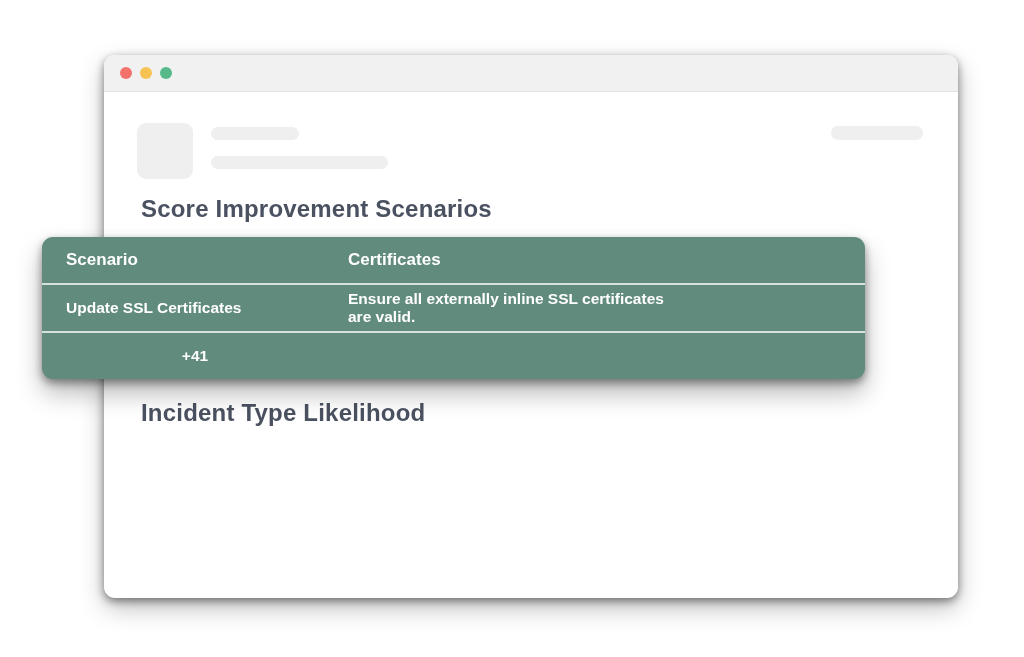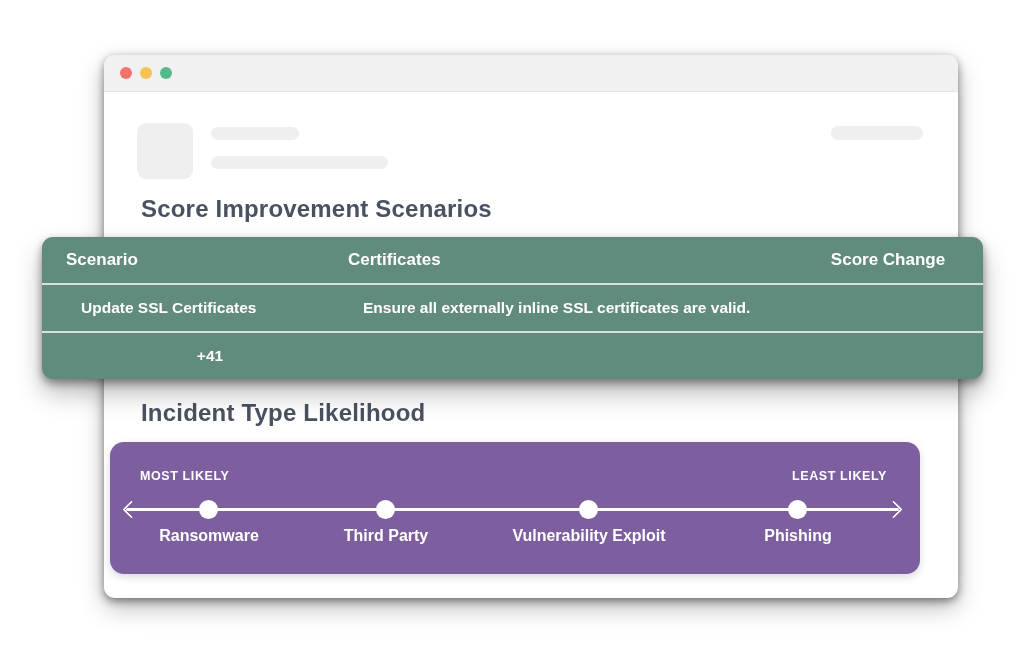--- a/index.html
+++ b/index.html
@@ -57,35 +57,35 @@
     color: #4a5160;
     letter-spacing: 0.2px;
   }
   .title-scenarios { top: 140px; }
   .title-incident  { top: 344px; }
 
   
   .score-table {
     position: absolute;
     left: 42px; top: 237px;
-    width: 941px;
+    width: 823px;
     background: #618b7d;
     border-radius: 11px;
     box-shadow: 0 4px 8px rgba(0,0,0,0.4), 0 14px 26px rgba(0,0,0,0.28);
     z-index: 5;
     color: #ffffff;
     overflow: hidden;
   }
   .tbl-row {
     display: grid;
     grid-template-columns: 306px 1fr 190px;
     align-items: center;
     height: 46px;
   }
-  .tbl-row + .tbl-row { border-top: 2px solid rgba(255,255,255,0.75); padding-left: 15px; }
+  .tbl-row + .tbl-row { border-top: 2px solid rgba(255,255,255,0.75); }
   .tbl-cell { font-size: 15.5px; font-weight: 700; }
   .tbl-cell.c1 { padding-left: 24px; }
   .tbl-cell.c3 { text-align: center; }
   .tbl-head .tbl-cell { font-size: 17px; font-weight: 700; }
 
   
   .likelihood-banner {
     position: absolute;
     left: 110px; top: 442px;
     width: 810px; height: 132px;
@@ -180,46 +180,26 @@
 
     <h2 class="section-title title-scenarios">Score Improvement Scenarios</h2>
 
     <h2 class="section-title title-incident">Incident Type Likelihood</h2>
   </div>
 
   <div class="score-table">
     <div class="tbl-row tbl-head">
       <div class="tbl-cell c1">Scenario</div>
       <div class="tbl-cell c2">Certificates</div>
-      <div class="tbl-cell c3">Score Change</div>
     </div>
 
     <div class="tbl-row">
       <div class="tbl-cell c1">Update SSL Certificates</div>
       <div class="tbl-cell c2">Ensure all externally inline SSL certificates are valid.</div>
     </div>
 
     <div class="tbl-row">
       <div class="tbl-cell c3">+41</div>
     </div>
   </div>
 
-  <div class="likelihood-banner">
-    <div class="likely-label likely-left">MOST LIKELY</div>
-    <div class="likely-label likely-right">LEAST LIKELY</div>
-
-    <div class="scale-line">
-      <span class="arrowhead left"></span>
-      <span class="arrowhead right"></span>
-    </div>
-
-    <span class="scale-dot p1"></span>
-    <span class="scale-dot p2"></span>
-    <span class="scale-dot p3"></span>
-    <span class="scale-dot p4"></span>
-
-    <div class="scale-label p1">Ransomware</div>
-    <div class="scale-label p2">Third Party</div>
-    <div class="scale-label p3">Vulnerability Exploit</div>
-    <div class="scale-label p4">Phishing</div>
-  </div>
 
 </div>
 
 </body></html>

